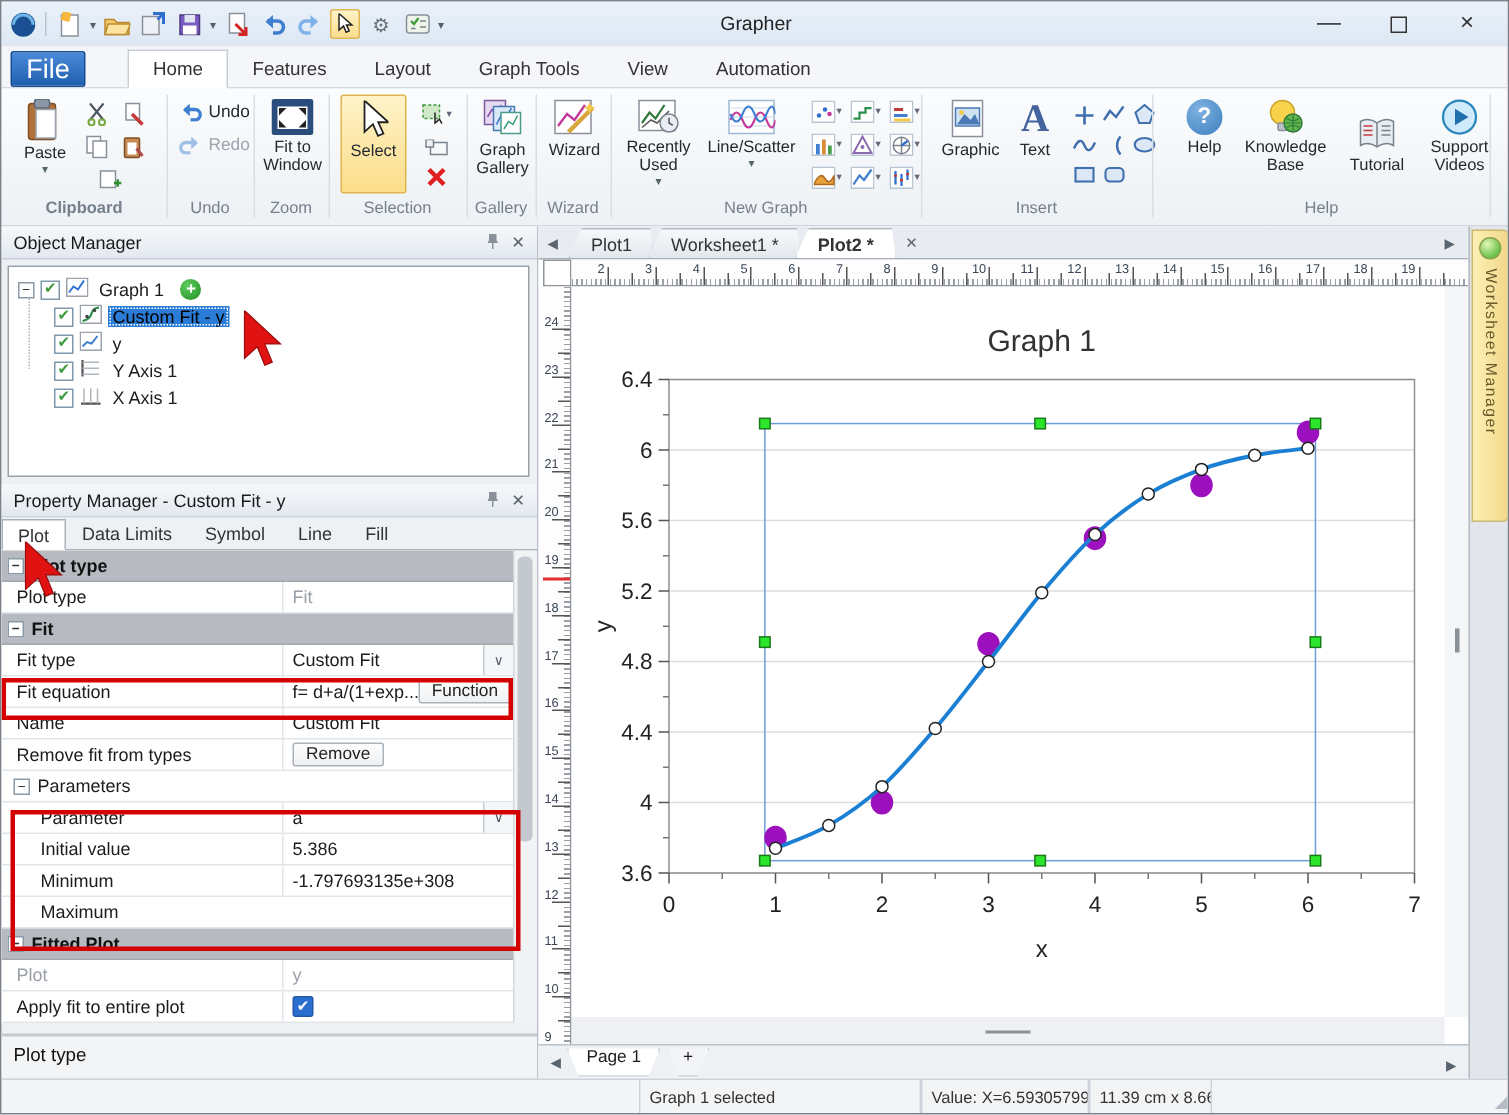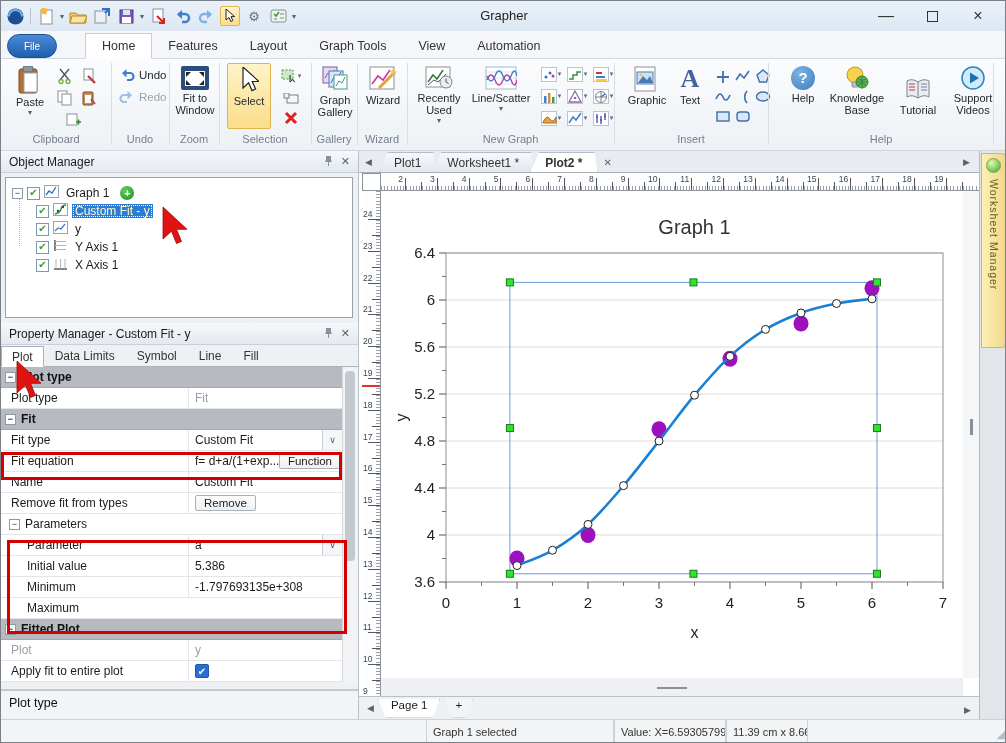--- a/index.html
+++ b/index.html
@@ -11,21 +11,21 @@
   #titlebar{left:0;top:0;width:1006px;height:30px;background:linear-gradient(#eaf1f9,#dde8f4);}
   #qat{left:4px;top:4px;display:flex;align-items:center;gap:4px;height:22px;}
   .qicon{width:20px;height:20px;display:flex;align-items:center;justify-content:center;font-size:13px;}
   .qsep{width:1px;height:16px;background:#b9c4d2;margin:0 1px;}
   .qat-caret{font-size:8px;color:#55606d;}
   #win-title{left:0;right:0;top:7px;text-align:center;font-size:13px;color:#222;}
   .wbtn{top:0;height:30px;width:46px;display:flex;align-items:center;justify-content:center;color:#333;}
   
   #tabrow{left:0;top:30px;width:1006px;height:28px;background:#f4f6f9;border-bottom:1px solid #d3d9e0;}
   #file-tab{left:6px;top:3px;width:50px;height:24px;background:linear-gradient(#4b8ad9,#1f5fae);
-     border:1px solid #1a4f94;border-radius:12px;color:#fff;font-size:10px;display:flex;align-items:center;justify-content:center;}
+     border:1px solid #1a4f94;border-radius:2px;color:#fff;font-size:18px;display:flex;align-items:center;justify-content:center;}
   #menu-tabs{left:60px;top:2px;height:26px;display:flex;padding-left:24px;}
   .menu-tab{padding:0 16px;height:26px;display:flex;align-items:center;font-size:12.5px;color:#333;}
   .menu-tab.active{background:#fff;border:1px solid #c8ced6;border-bottom:1px solid #fff;position:relative;z-index:2;}
   #searchbox{left:490px;top:34px;width:210px;height:20px;background:#fff;border:1px solid #c9cfd6;
      display:flex;align-items:center;gap:6px;padding:0 6px;font-size:11.5px;color:#8a919a;}
   #tabrow-right{right:4px;top:34px;display:flex;align-items:center;gap:8px;}
   .tr-icon{width:18px;height:18px;display:flex;align-items:center;justify-content:center;color:#5a646f;font-size:12px;position:relative;}
   #notif-badge{position:absolute;left:6px;top:8px;width:13px;height:13px;border-radius:50%;background:#e11b1b;color:#fff;
      font-size:10px;font-weight:bold;display:flex;align-items:center;justify-content:center;}
   #help-orb{width:17px;height:17px;border-radius:50%;background:#3c7fc0;color:#fff;font-weight:bold;font-size:11px;
@@ -45,21 +45,21 @@
   .txtbtn.disabled{color:#9aa4ae;}
   
   #leftcol{left:0;top:150px;width:358px;height:568px;background:#eef1f4;border-right:1px solid #b9c0c8;}
   .panel-hdr{left:0;width:357px;height:22px;background:linear-gradient(#f6f8fa,#e3e9f0);border-bottom:1px solid #c9d0d8;
      display:flex;align-items:center;font-size:12px;color:#1a1a1a;padding:0 8px;}
   .panel-hdr .sp{flex:1;}
   .hdr-ico{color:#5a646f;font-size:11px;margin-left:8px;}
   #tree{left:4px;top:26px;width:348px;height:141px;background:#fff;border:1px solid #98a0aa;overflow:hidden;}
   .trow{position:absolute;height:18px;display:flex;align-items:center;gap:4px;font-size:12px;}
   .tlabel{padding:0 3px;white-space:nowrap;}
-  .tlabel.sel{background:#2b7cd6;color:#fef9c3;outline:1px dotted #fff;outline-offset:-2px;}
+  .tlabel.sel{background:#2b7cd6;color:#000000;outline:1px dotted #fff;outline-offset:-2px;}
   .cb{width:13px;height:13px;background:#fff;border:1px solid #7f98ac;display:flex;align-items:center;justify-content:center;
       font-size:10px;color:#3c9a3c;line-height:10px;}
   .expander{width:11px;height:11px;border:1px solid #8b9aa7;background:#fff;font-size:9px;line-height:9px;
       display:flex;align-items:center;justify-content:center;color:#333;}
   .addbtn{width:14px;height:14px;border-radius:50%;background:radial-gradient(circle at 35% 30%,#5fcb5f,#1f8f1f);
       color:#fff;font-size:11px;font-weight:bold;display:flex;align-items:center;justify-content:center;margin-left:4px;}
   .dotline{position:absolute;border-left:1px dotted #a9b2ba;width:0;}
   
   #pmtabs{left:0;top:22px;width:357px;height:22px;background:#eef1f4;border-bottom:1px solid #aab2bb;display:flex;align-items:flex-end;}
   .pmtab{height:21px;padding:0 10px;font-size:12px;color:#333;display:flex;align-items:center;border:1px solid transparent;}
@@ -284,21 +284,21 @@
           <rect x="3" y="5" width="6" height="8" fill="#fff"></rect>
           <path d="M9,9 l4,5" stroke="#b04a4a" stroke-width="2"></path>
         </svg>
       </div>
     <div class="abs smallicon" style="left:62px;top:52px;">
         <svg width="16" height="16">
           <rect x="2" y="2" width="10" height="11" fill="#fff" stroke="#8a919a"></rect>
           <path d="M11,10 h5 m-2.5,-2.5 v5" stroke="#2f8f2f" stroke-width="1.6"></path>
         </svg>
       </div>
-    <div class="abs glabel" style="left:0;width:110px;">Clipboard</div>
+    <div class="abs glabel" style="left:0;width:110px;font-weight:bold;">Clipboard</div>
     <div class="abs rsep" style="left:110px;"></div>
 
     <div class="abs txtbtn" style="left:118px;top:10px;">
         <svg width="16" height="12">
           <path d="M4,4 h7 a3.5,3.5 0 0 1 0,7 h-3" fill="none" stroke="#3e7fd0" stroke-width="2.2"></path>
           <path d="M7.5,0 L3,4.3 L7.5,8.5 z" fill="#3e7fd0"></path>
         </svg>
         <span>Undo</span>
       </div>
     <div class="abs txtbtn disabled" style="left:118px;top:32px;">

